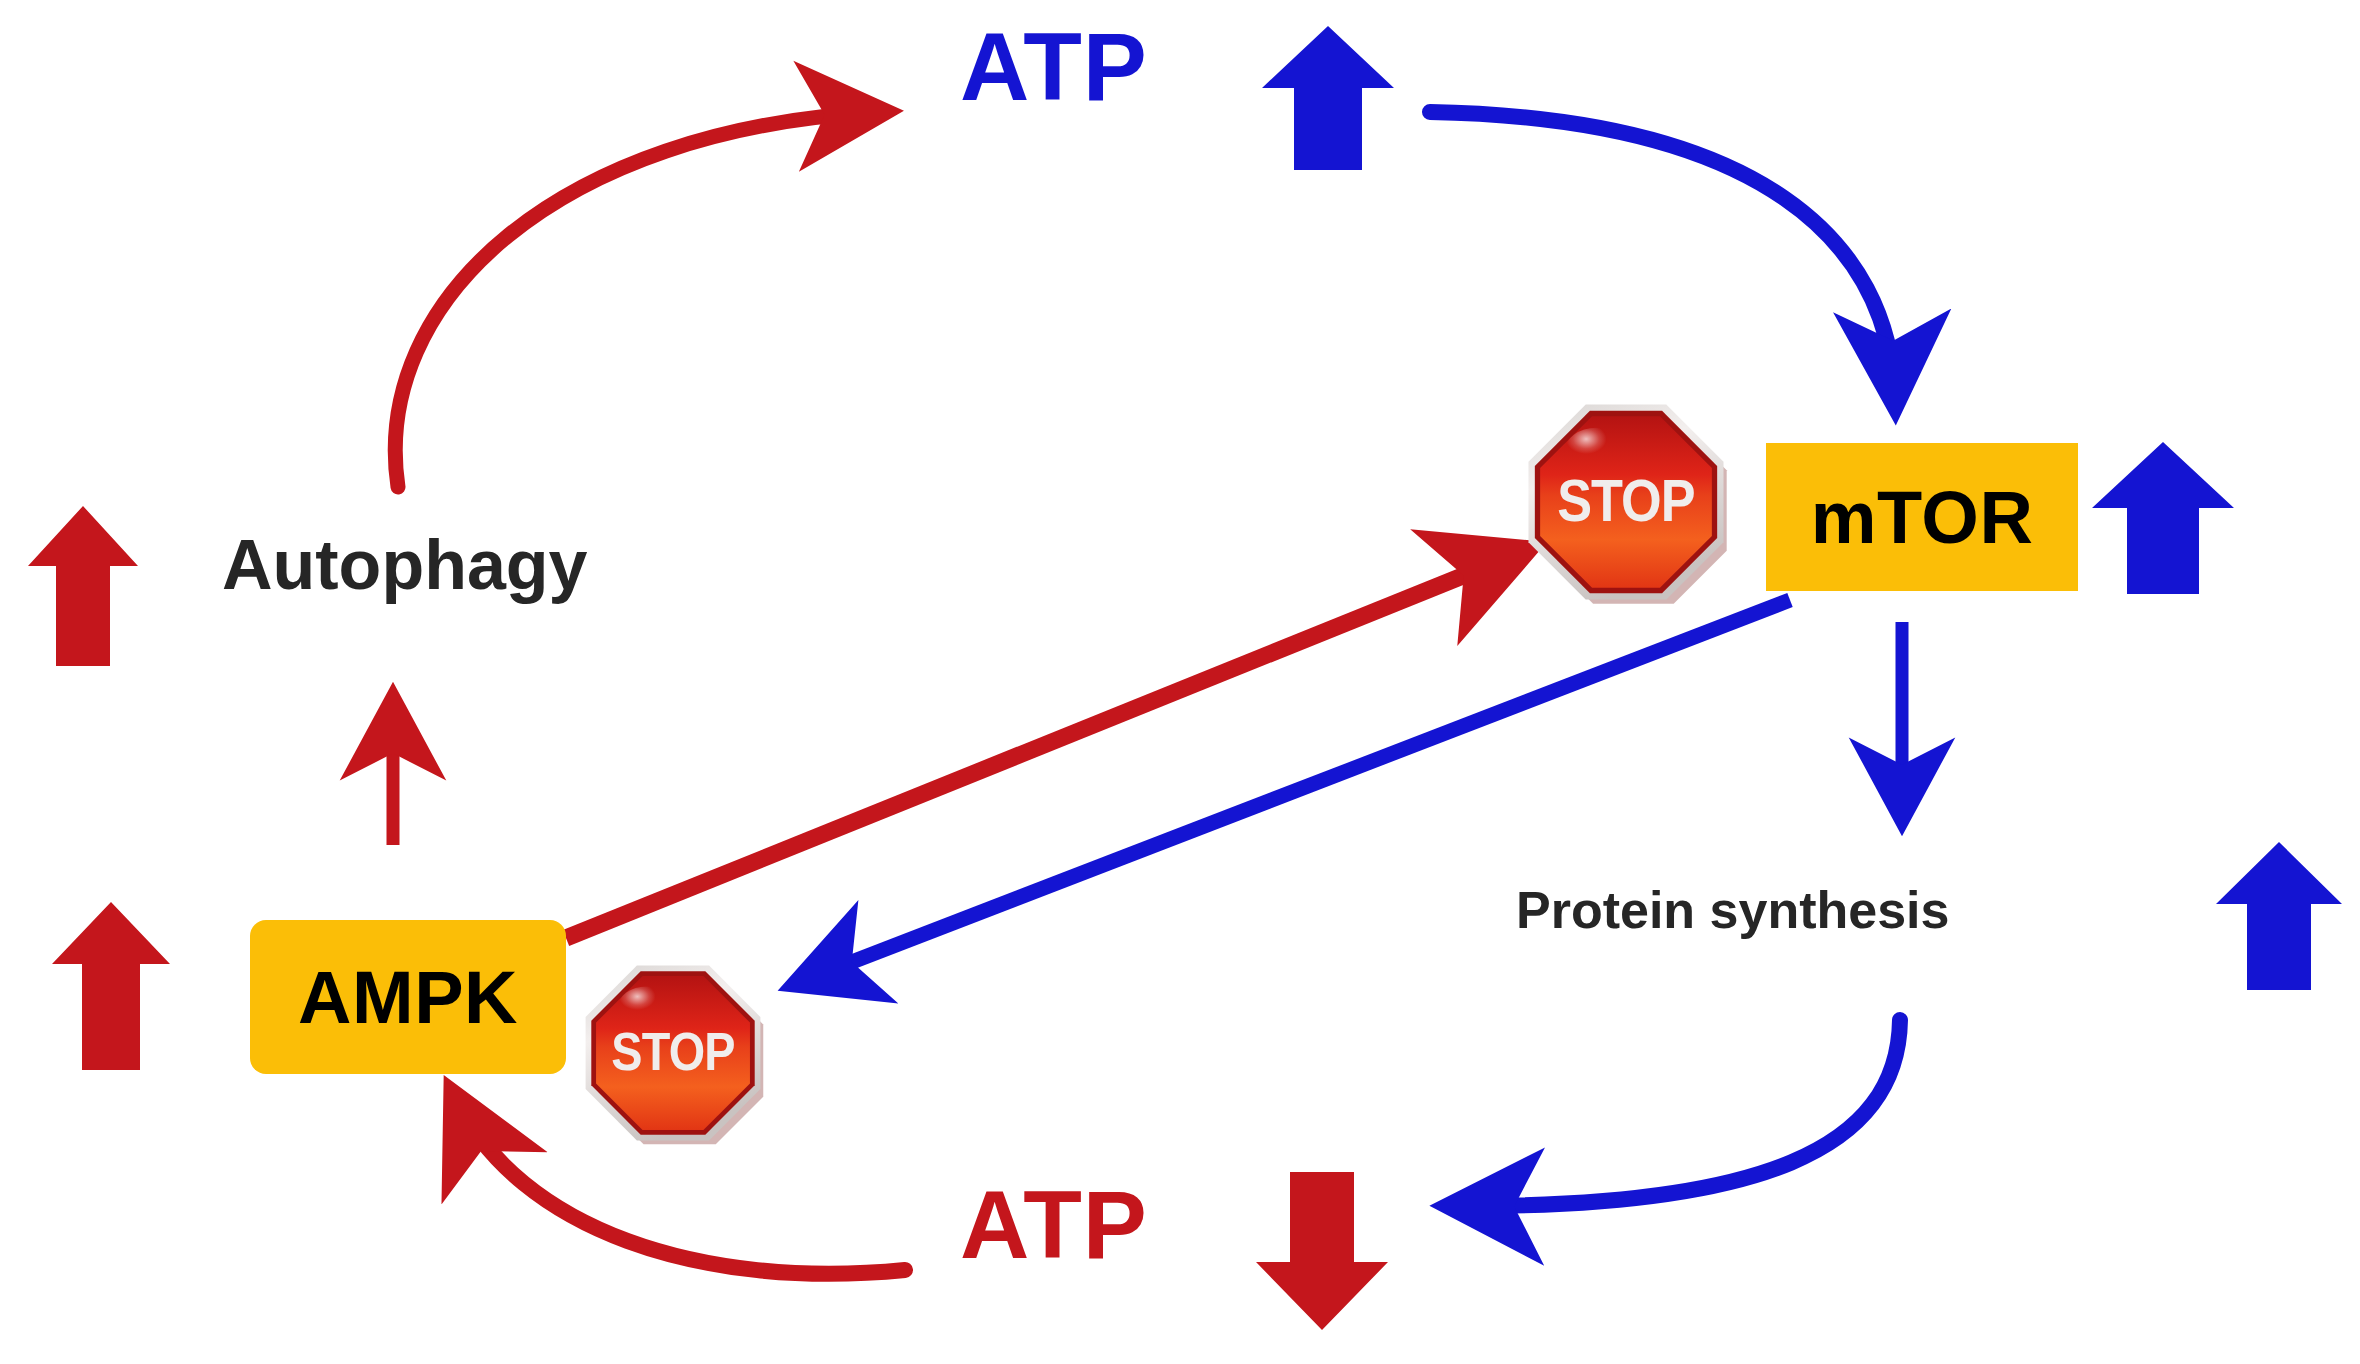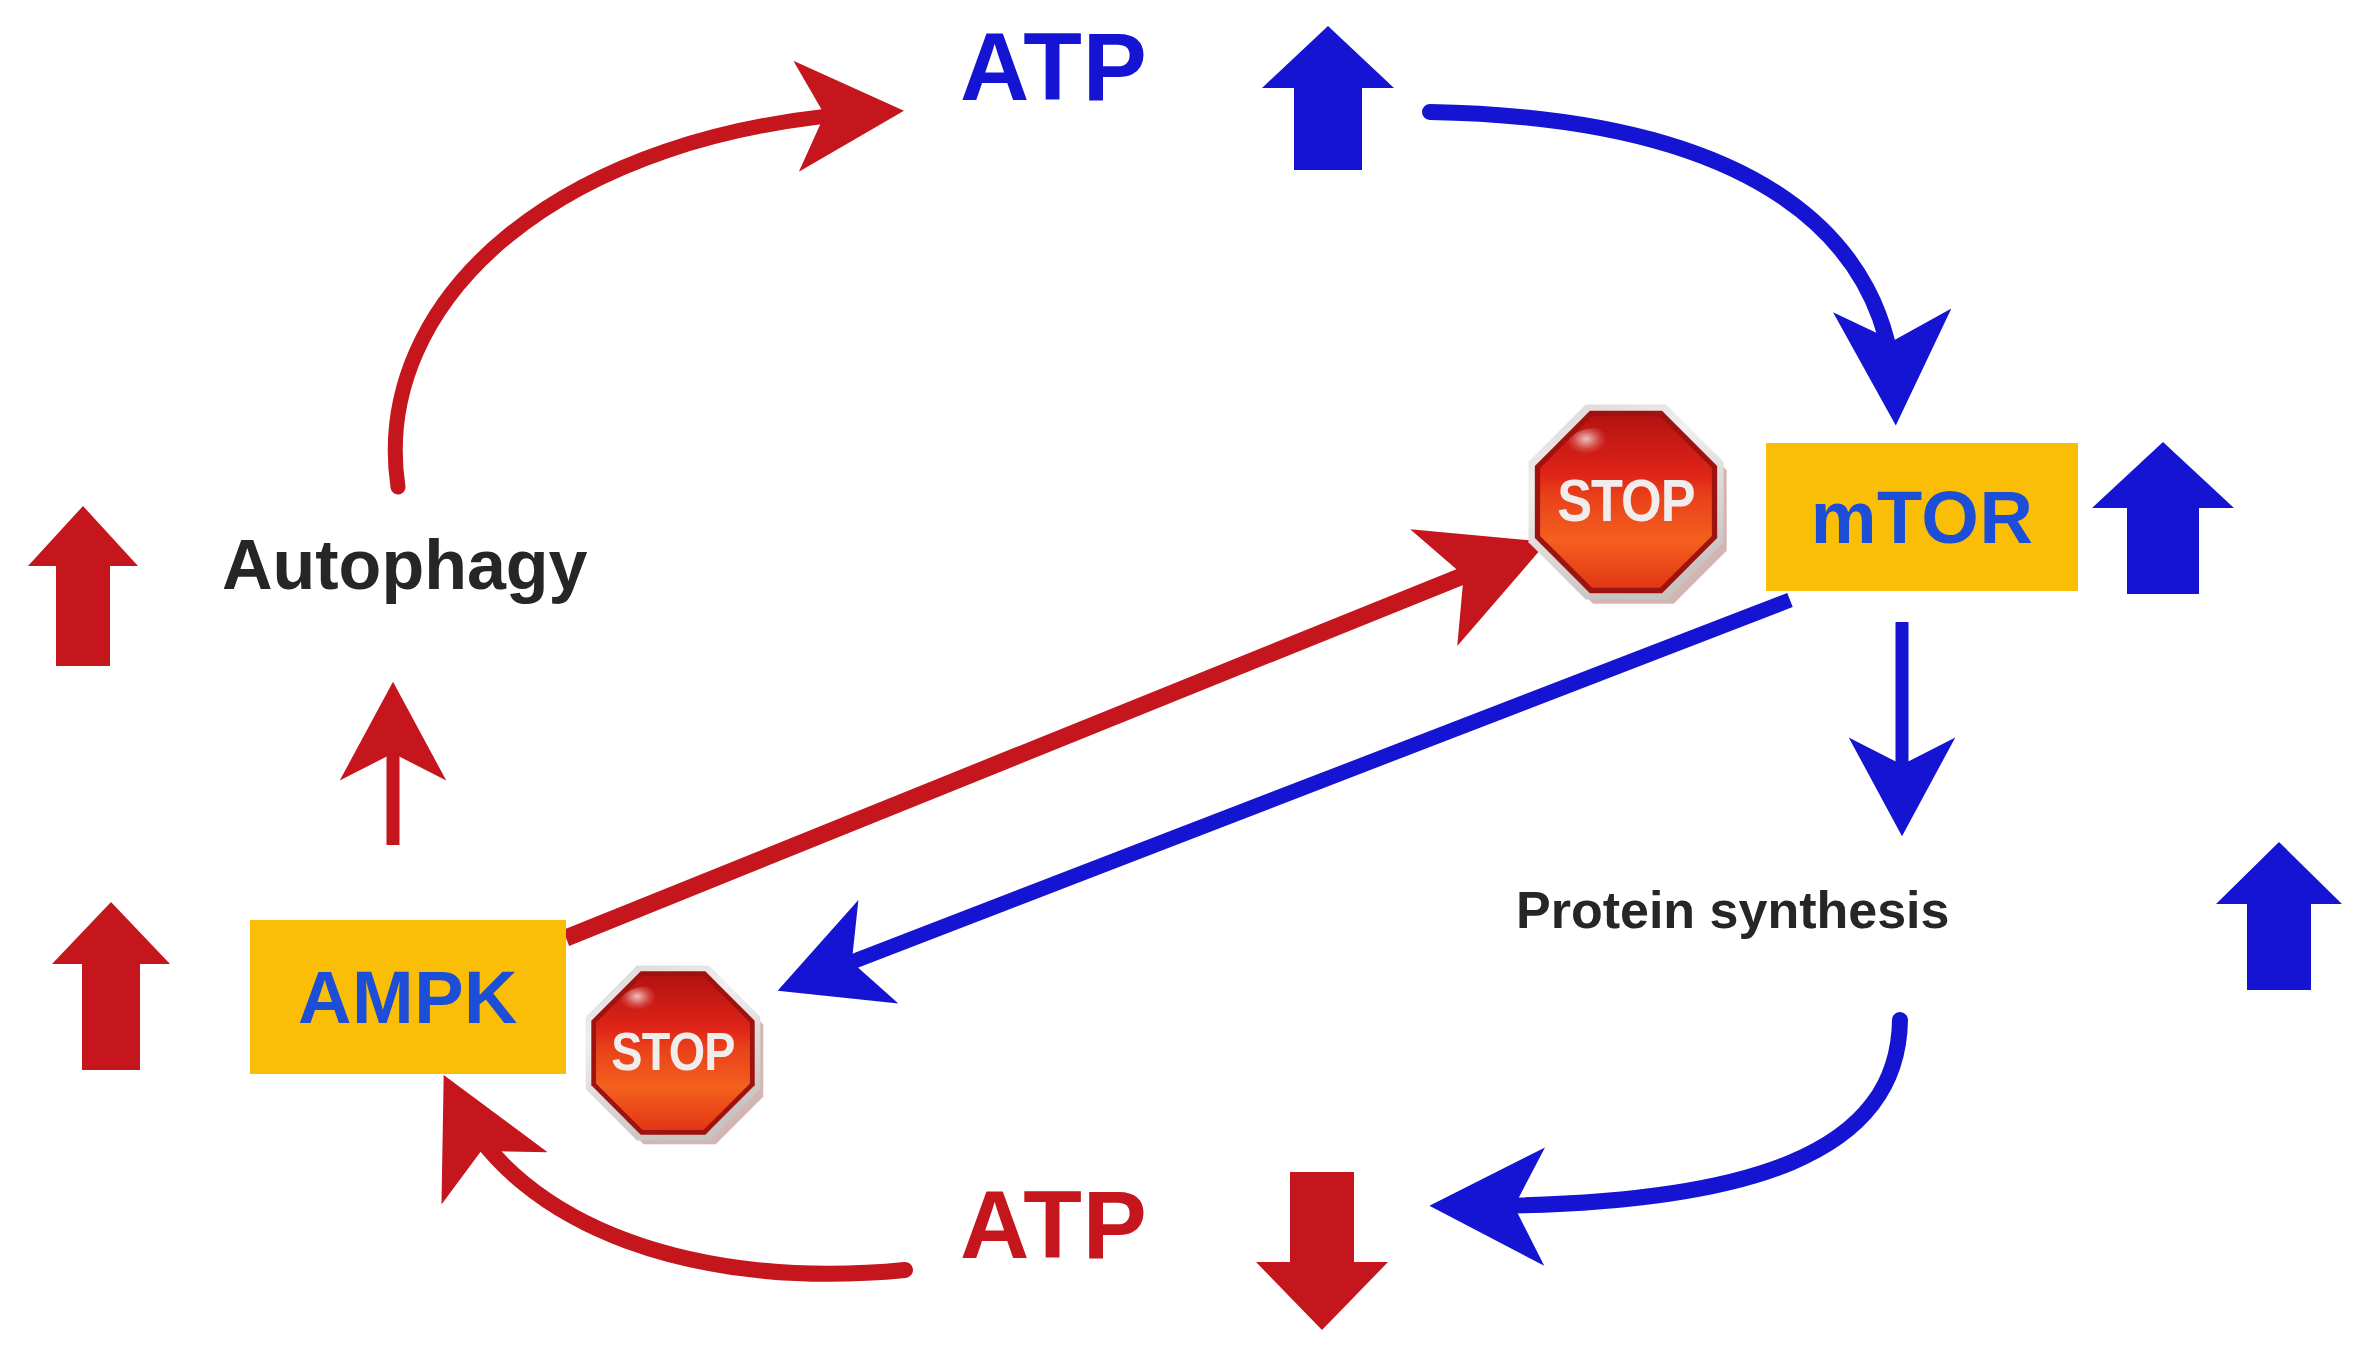--- a/index.html
+++ b/index.html
@@ -32,30 +32,30 @@
     display: flex;
     align-items: center;
     justify-content: center;
     color: #1c1c1c;
     font-weight: bold;
     letter-spacing: 0.5px;
   }
   .node-box .node-label {
     font-size: 74px;
     font-weight: bold;
-    color: #1d4ed8;
+    color: #000000;
     font-family: "Liberation Sans", sans-serif;
   }
   #box-mtor {
     left: 1766px; top: 443px;
     width: 312px; height: 148px;
   }
   #box-ampk {
     left: 250px; top: 920px;
-    width: 316px; height: 154px;
+    width: 316px; height: 154px; border-radius: 16px;
   }
 
   
   .plain-label {
     position: absolute;
     color: #262626;
     font-weight: bold;
     font-family: "Liberation Sans", sans-serif;
     white-space: nowrap;
   }

